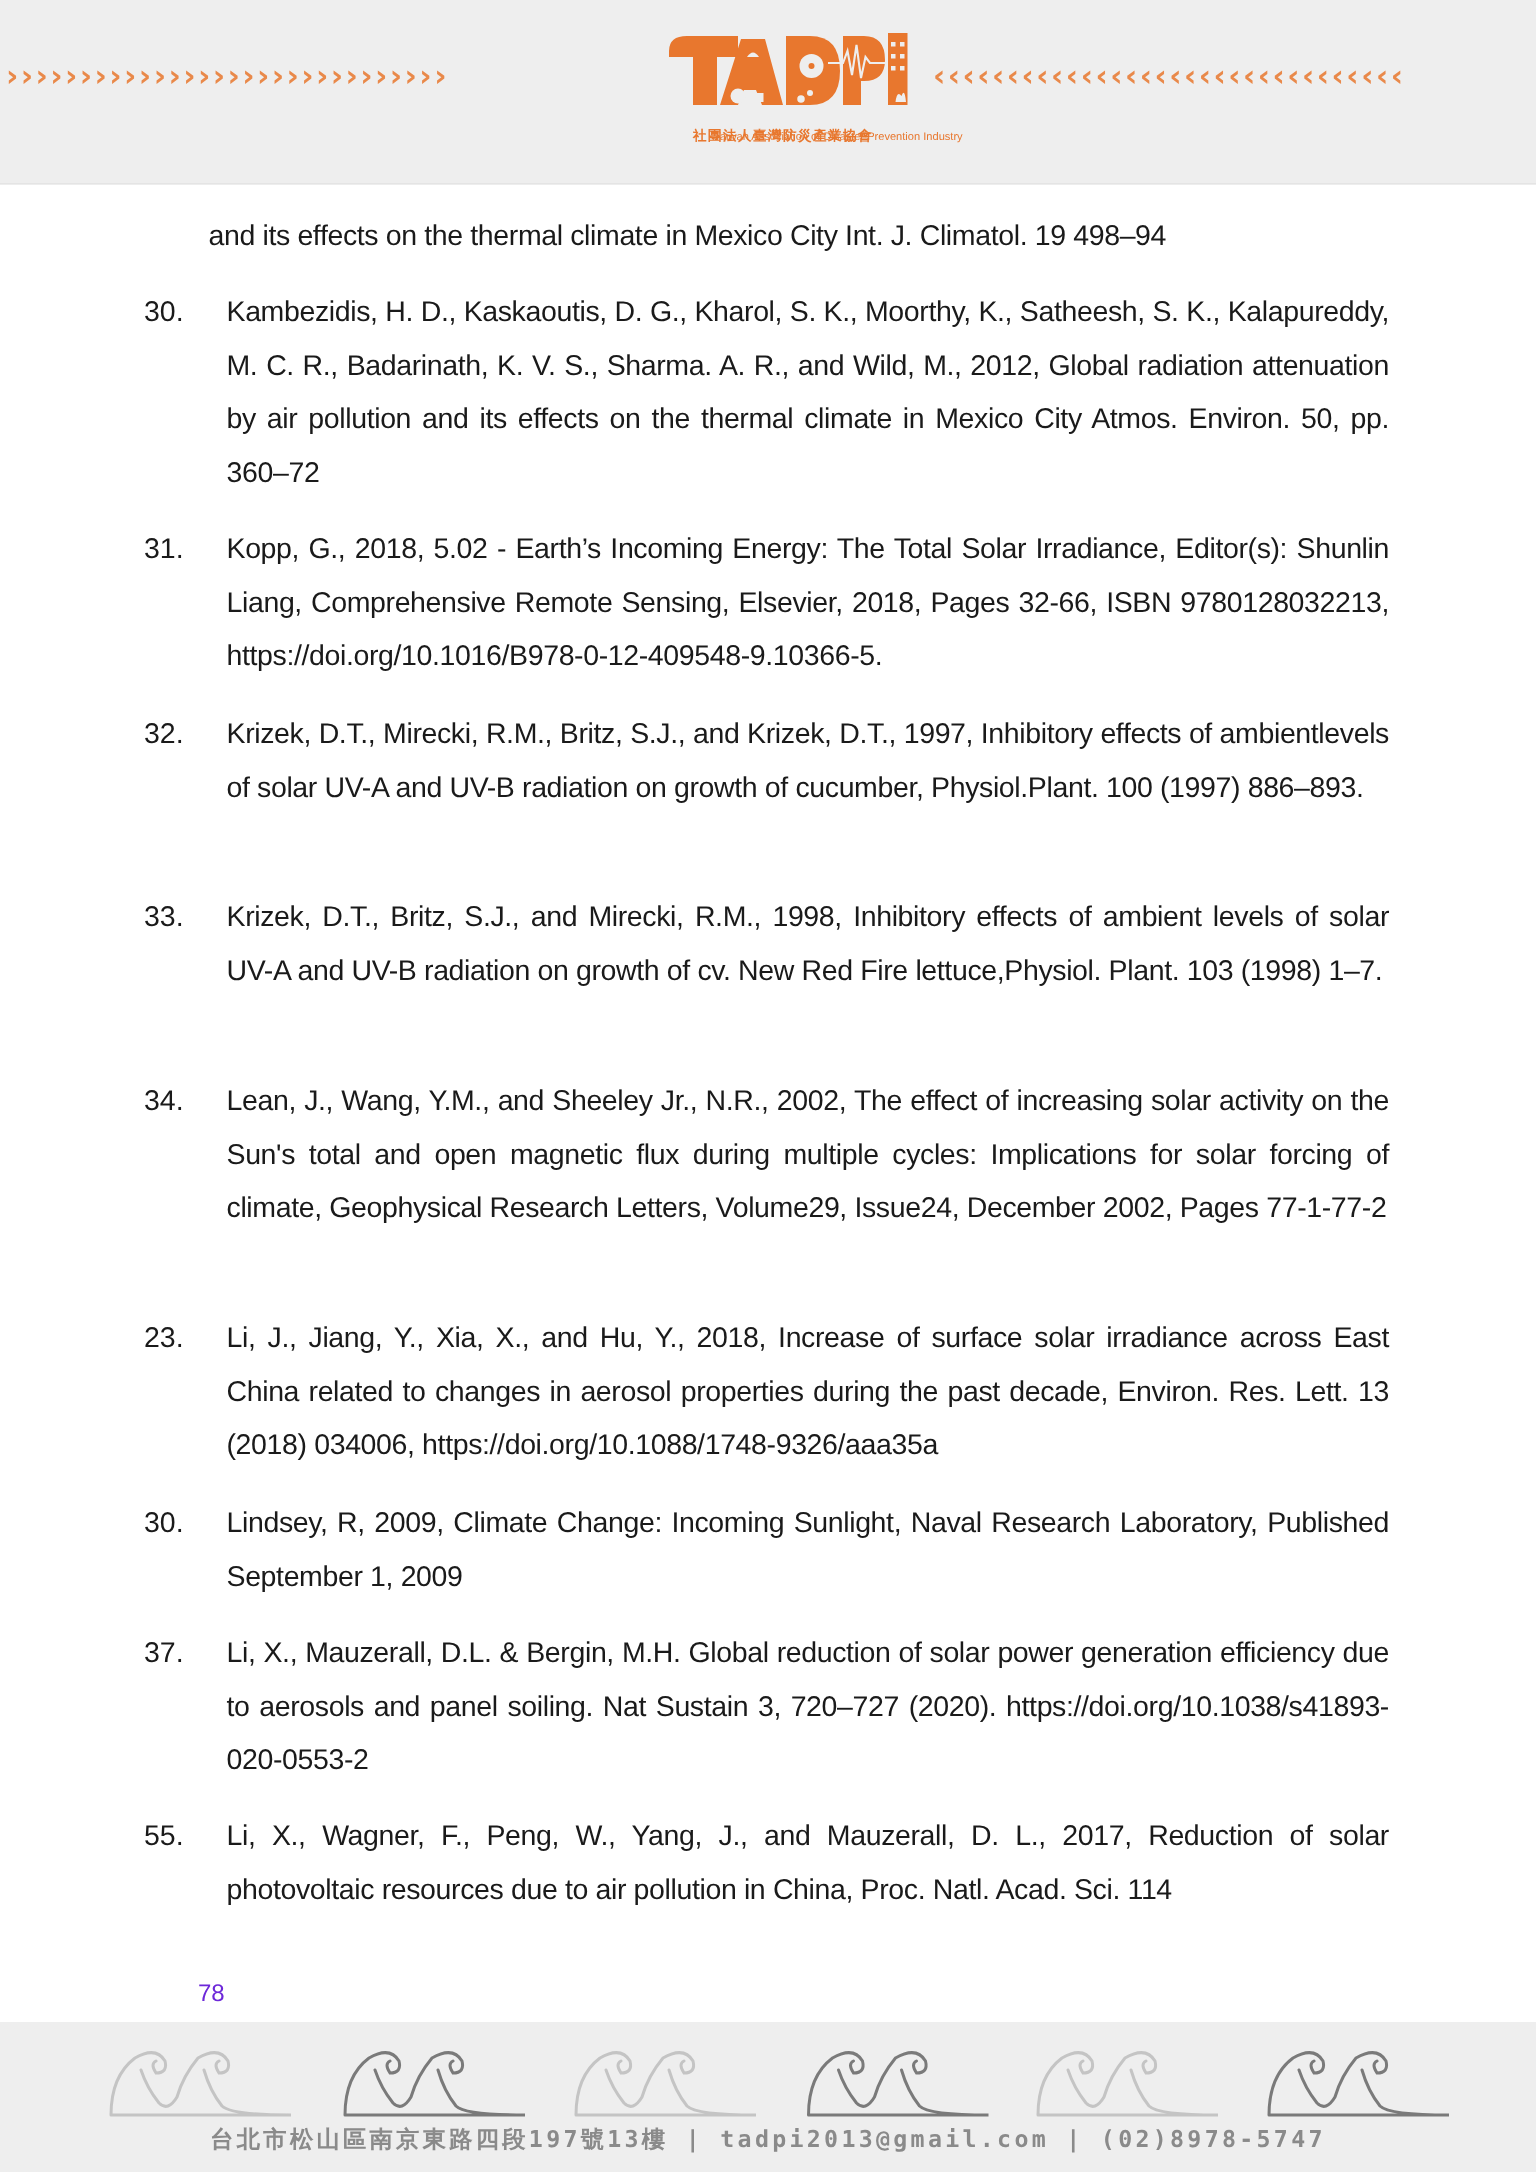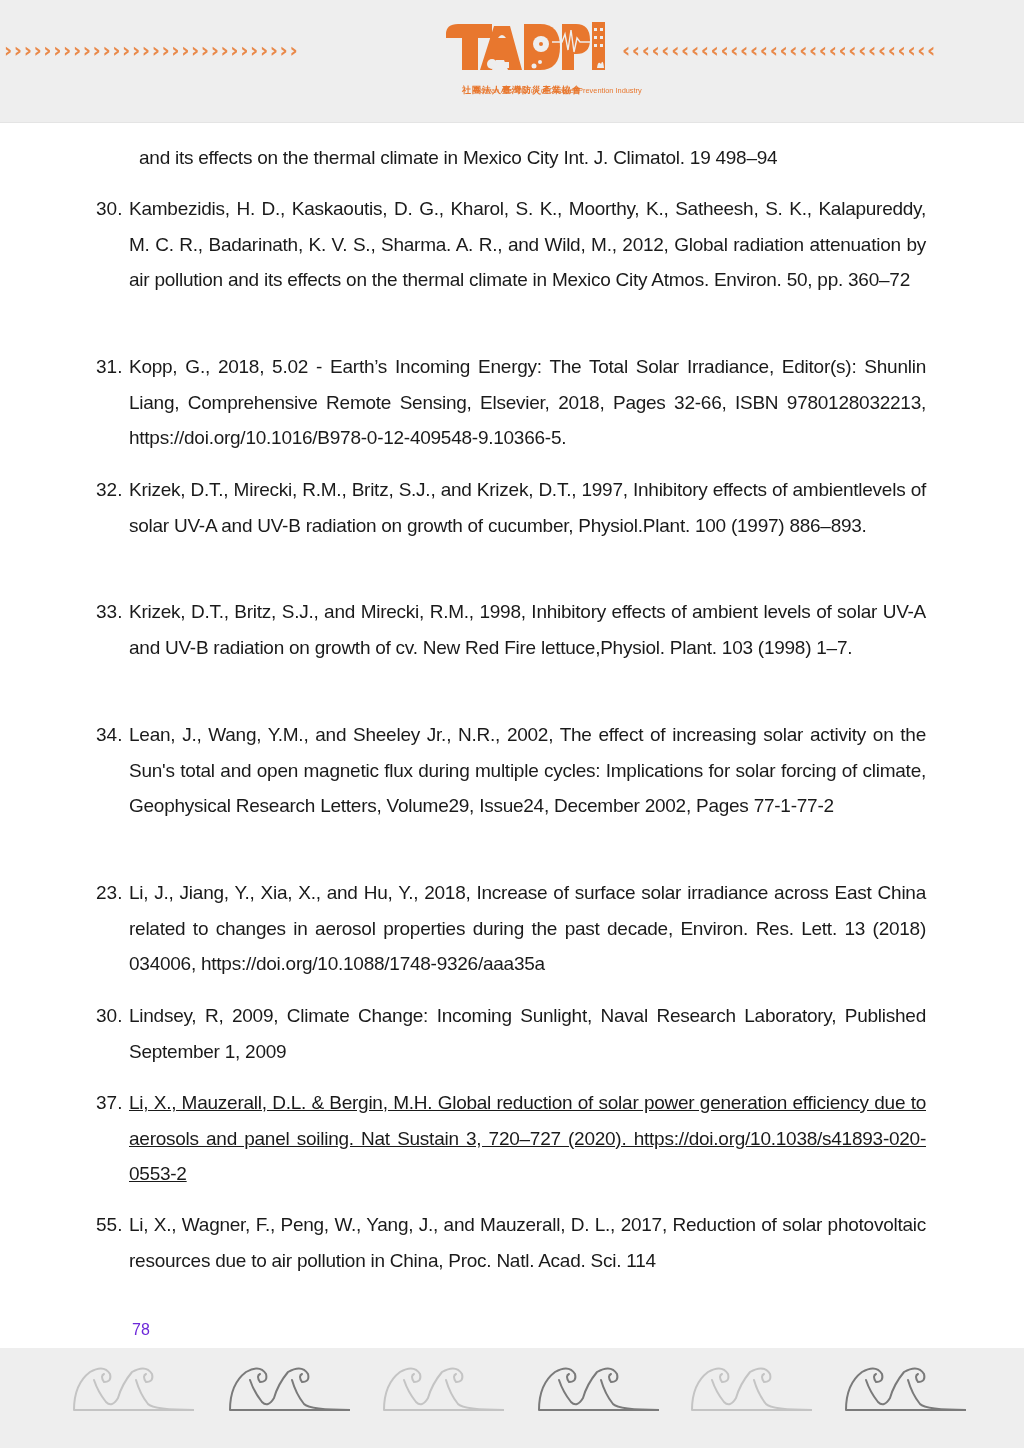--- a/index.html
+++ b/index.html
@@ -89,21 +89,21 @@
       font-size: 19px;
       line-height: 35.6px;
     }
     .ref .num {
       position: absolute;
       left: 0;
       top: 0;
       width: 40px;
     }
     .ref .txt {
-      margin-left: 33px;
+      margin-left: 55px;
       text-align: justify;
       display: block;
       letter-spacing: -0.25px;
     }
     .page-num {
       position: absolute;
       left: 132px;
       top: 1321px;
       font-size: 16px;
       color: #6d28d9;
@@ -207,21 +207,21 @@
   <div class="ref" style="top:875px;">
     <span class="num">23.</span>
     <span class="txt">Li, J., Jiang, Y., Xia, X., and Hu, Y., 2018, Increase of surface solar irradiance across East China related to changes in aerosol properties during the past decade, Environ. Res. Lett. 13 (2018) 034006, https://doi.org/10.1088/1748-9326/aaa35a</span>
   </div>
 
   <div class="ref" style="top:998px;">
     <span class="num">30.</span>
     <span class="txt">Lindsey, R, 2009, Climate Change: Incoming Sunlight, Naval Research Laboratory, Published September 1, 2009</span>
   </div>
 
-  <div class="ref" style="top:1085px;text-decoration:underline;">
+  <div class="ref" style="top:1085px;">
     <span class="num">37.</span>
     <span class="txt">Li, X., Mauzerall, D.L. &amp; Bergin, M.H. Global reduction of solar power generation efficiency due to aerosols and panel soiling. Nat Sustain 3, 720–727 (2020). https://doi.org/10.1038/s41893-020-0553-2</span>
   </div>
 
   <div class="ref" style="top:1207px;">
     <span class="num">55.</span>
     <span class="txt">Li, X., Wagner, F., Peng, W., Yang, J., and Mauzerall, D. L., 2017, Reduction of solar photovoltaic resources due to air pollution in China, Proc. Natl. Acad. Sci. 114</span>
   </div>
 
   <div class="page-num">78</div>
@@ -234,13 +234,14 @@
         <path d="M4 48 Q4 22 20 10 Q34 2 40 12 Q42 20 34 20 Q30 14 34 12 M24 18 Q28 30 36 40 Q42 46 48 36 Q52 22 62 10 Q76 2 82 12 Q84 20 76 20 Q72 14 76 12 M66 18 Q70 32 78 42 Q84 48 124 48 L4 48" fill="none" stroke-width="2" stroke-linecap="round"></path>
       </g>
     </defs>
     <use href="#wavepair" x="0" y="0" stroke="#c4c4c4"></use>
     <use href="#wavepair" x="156" y="0" stroke="#7a7a7a"></use>
     <use href="#wavepair" x="310" y="0" stroke="#c4c4c4"></use>
     <use href="#wavepair" x="465" y="0" stroke="#7a7a7a"></use>
     <use href="#wavepair" x="618" y="0" stroke="#c4c4c4"></use>
     <use href="#wavepair" x="772" y="0" stroke="#7a7a7a"></use>
   </svg>
+  <div class="footer-text">台北市松山區南京東路四段197號13樓 | tadpi2013@gmail.com | (02)8978-5747</div>
 </div>
 
 </body></html>

